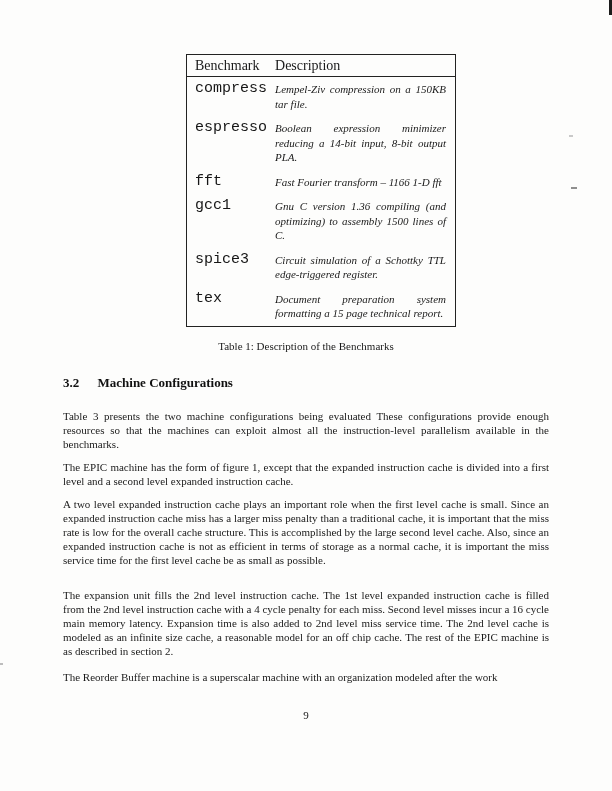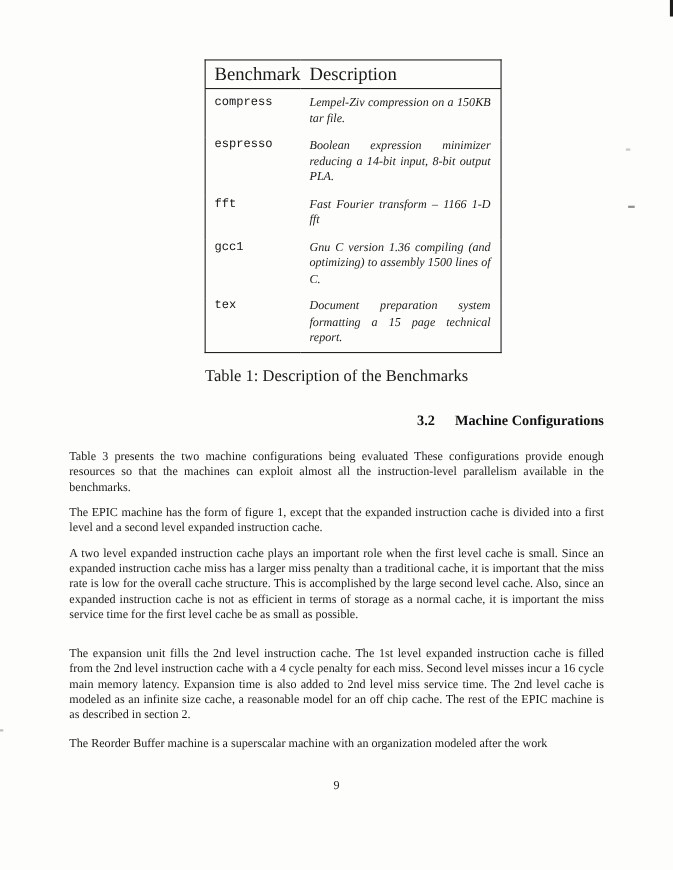--- a/index.html
+++ b/index.html
@@ -24,66 +24,65 @@
     width: 270px;
   }
   table.bench-table {
     border-collapse: collapse;
     width: 100%;
     border: 1.5px solid #222;
     font-size: 11px;
   }
   table.bench-table th {
     font-weight: normal;
-    font-size: 17px;
+    font-size: 14px;
     text-align: left;
     border-bottom: 1px solid #222;
     padding: 3px 0 2px 0;
     color: #1a1a1a;
   }
   table.bench-table th.col-benchmark { padding-left: 8px; width: 58px; }
   table.bench-table th.col-description { padding-left: 8px; margin-top: 10px; }
   table.bench-table td {
     vertical-align: top;
     padding: 0 0 10px 0;
   }
   table.bench-table tbody tr:first-child td { padding-top: 5px; }
   table.bench-table tbody tr:last-child td { padding-bottom: 5px; margin-left: 24px; }
   td.bench {
     font-family: "Liberation Mono", "DejaVu Sans Mono", monospace;
-    font-size: 11px;
+    font-size: 15px;
     letter-spacing: 0;
     padding-left: 8px !important;
     width: 58px;
     line-height: 14.5px;
   }
   td.desc {
     text-align: justify;
     line-height: 14.5px;
     padding-left: 8px !important;
     padding-right: 9px !important;
     color: #1a1a1a;
     font-style: italic;
   }
 
   
   .caption {
     margin-top: 13px;
     text-align: center;
-    font-size: 15px;
+    font-size: 11px;
     color: #1a1a1a;
   }
 
   
   .heading {
     margin: 23px 63px 0 63px;
     font-size: 13px;
     font-weight: bold;
     color: #111;
-    text-align: right;
   }
   .heading .sec-num { margin-right: 15px; }
 
   
   .body-par {
     margin: 9px 63px 0 63px;
     font-size: 11px;
     line-height: 14px;
     text-align: justify;
     color: #1a1a1a;
@@ -136,20 +135,24 @@
         </tr>
         <tr>
           <td class="bench">fft</td>
           <td class="desc">Fast Fourier transform – 1166 1-D fft</td>
         </tr>
         <tr>
           <td class="bench">gcc1</td>
           <td class="desc">Gnu C version 1.36 compiling (and optimizing) to assembly 1500 lines of C.</td>
         </tr>
         <tr>
+          <td class="bench">spice3</td>
+          <td class="desc">Circuit simulation of a Schottky TTL edge-triggered register.</td>
+        </tr>
+        <tr>
           <td class="bench">tex</td>
           <td class="desc">Document preparation system formatting a 15 page technical report.</td>
         </tr>
       </tbody>
     </table>
   </div>
 
   <div class="caption">Table 1: Description of the Benchmarks</div>
 
   <h2 class="heading">

